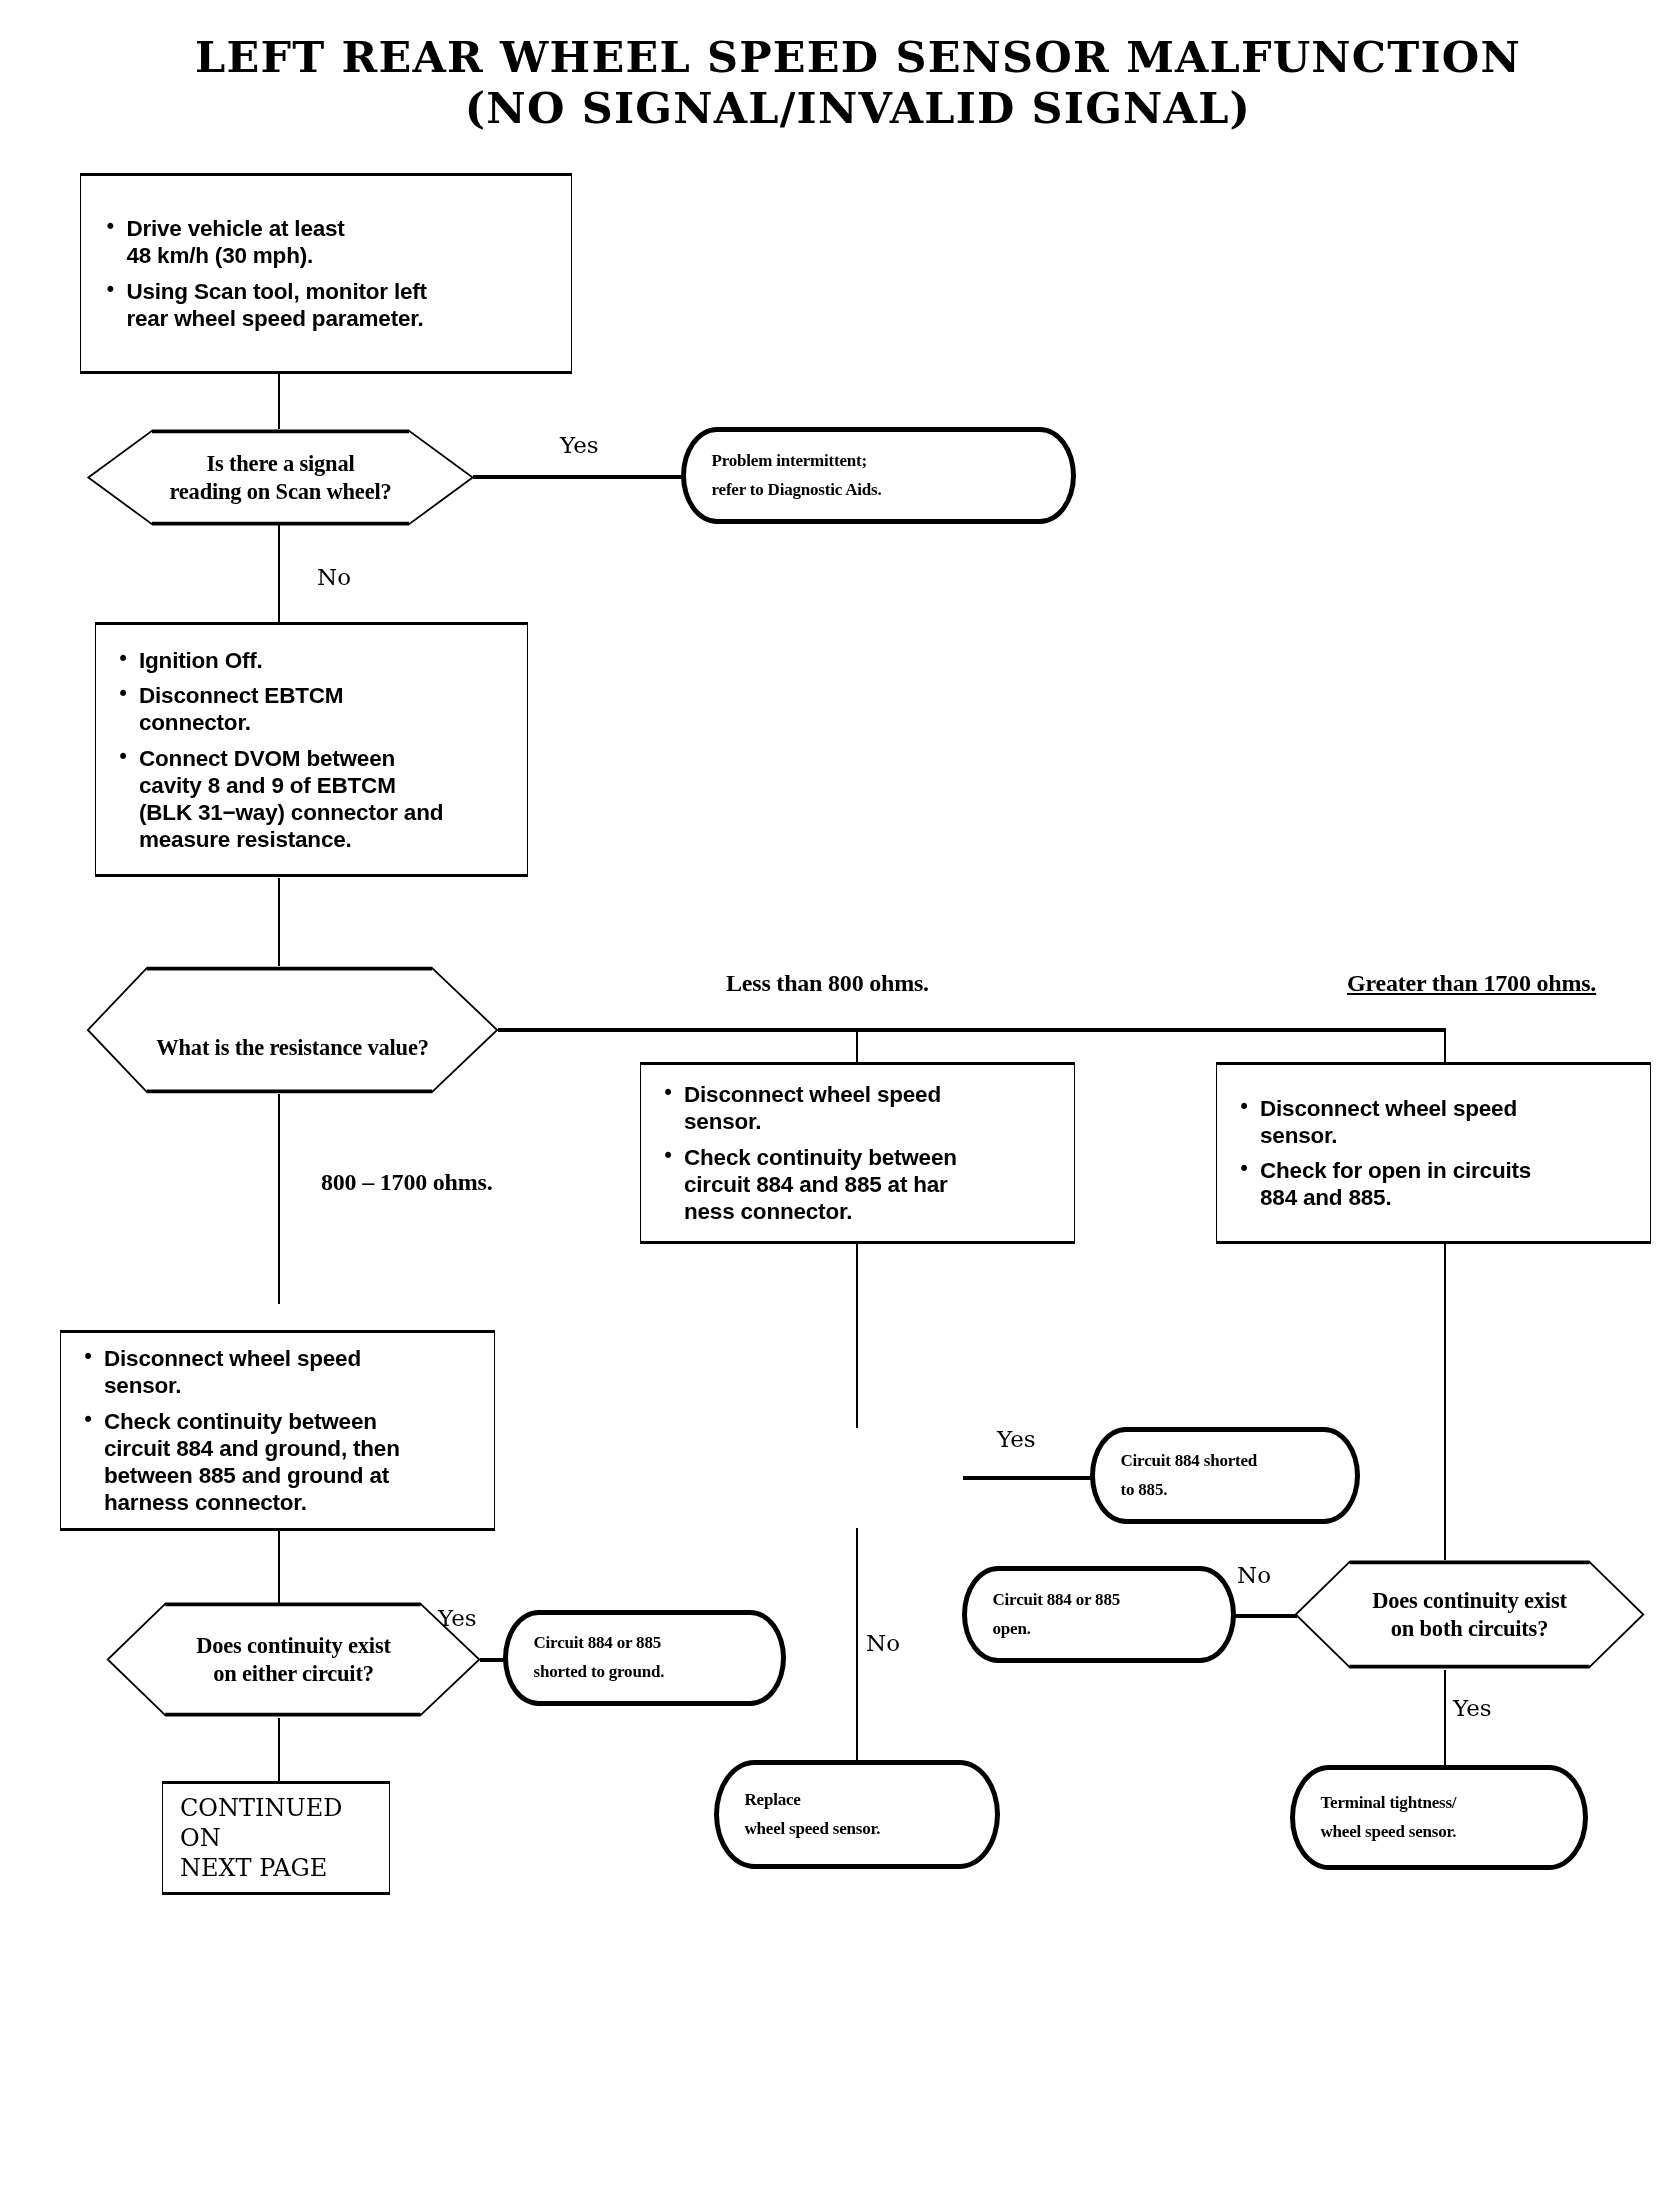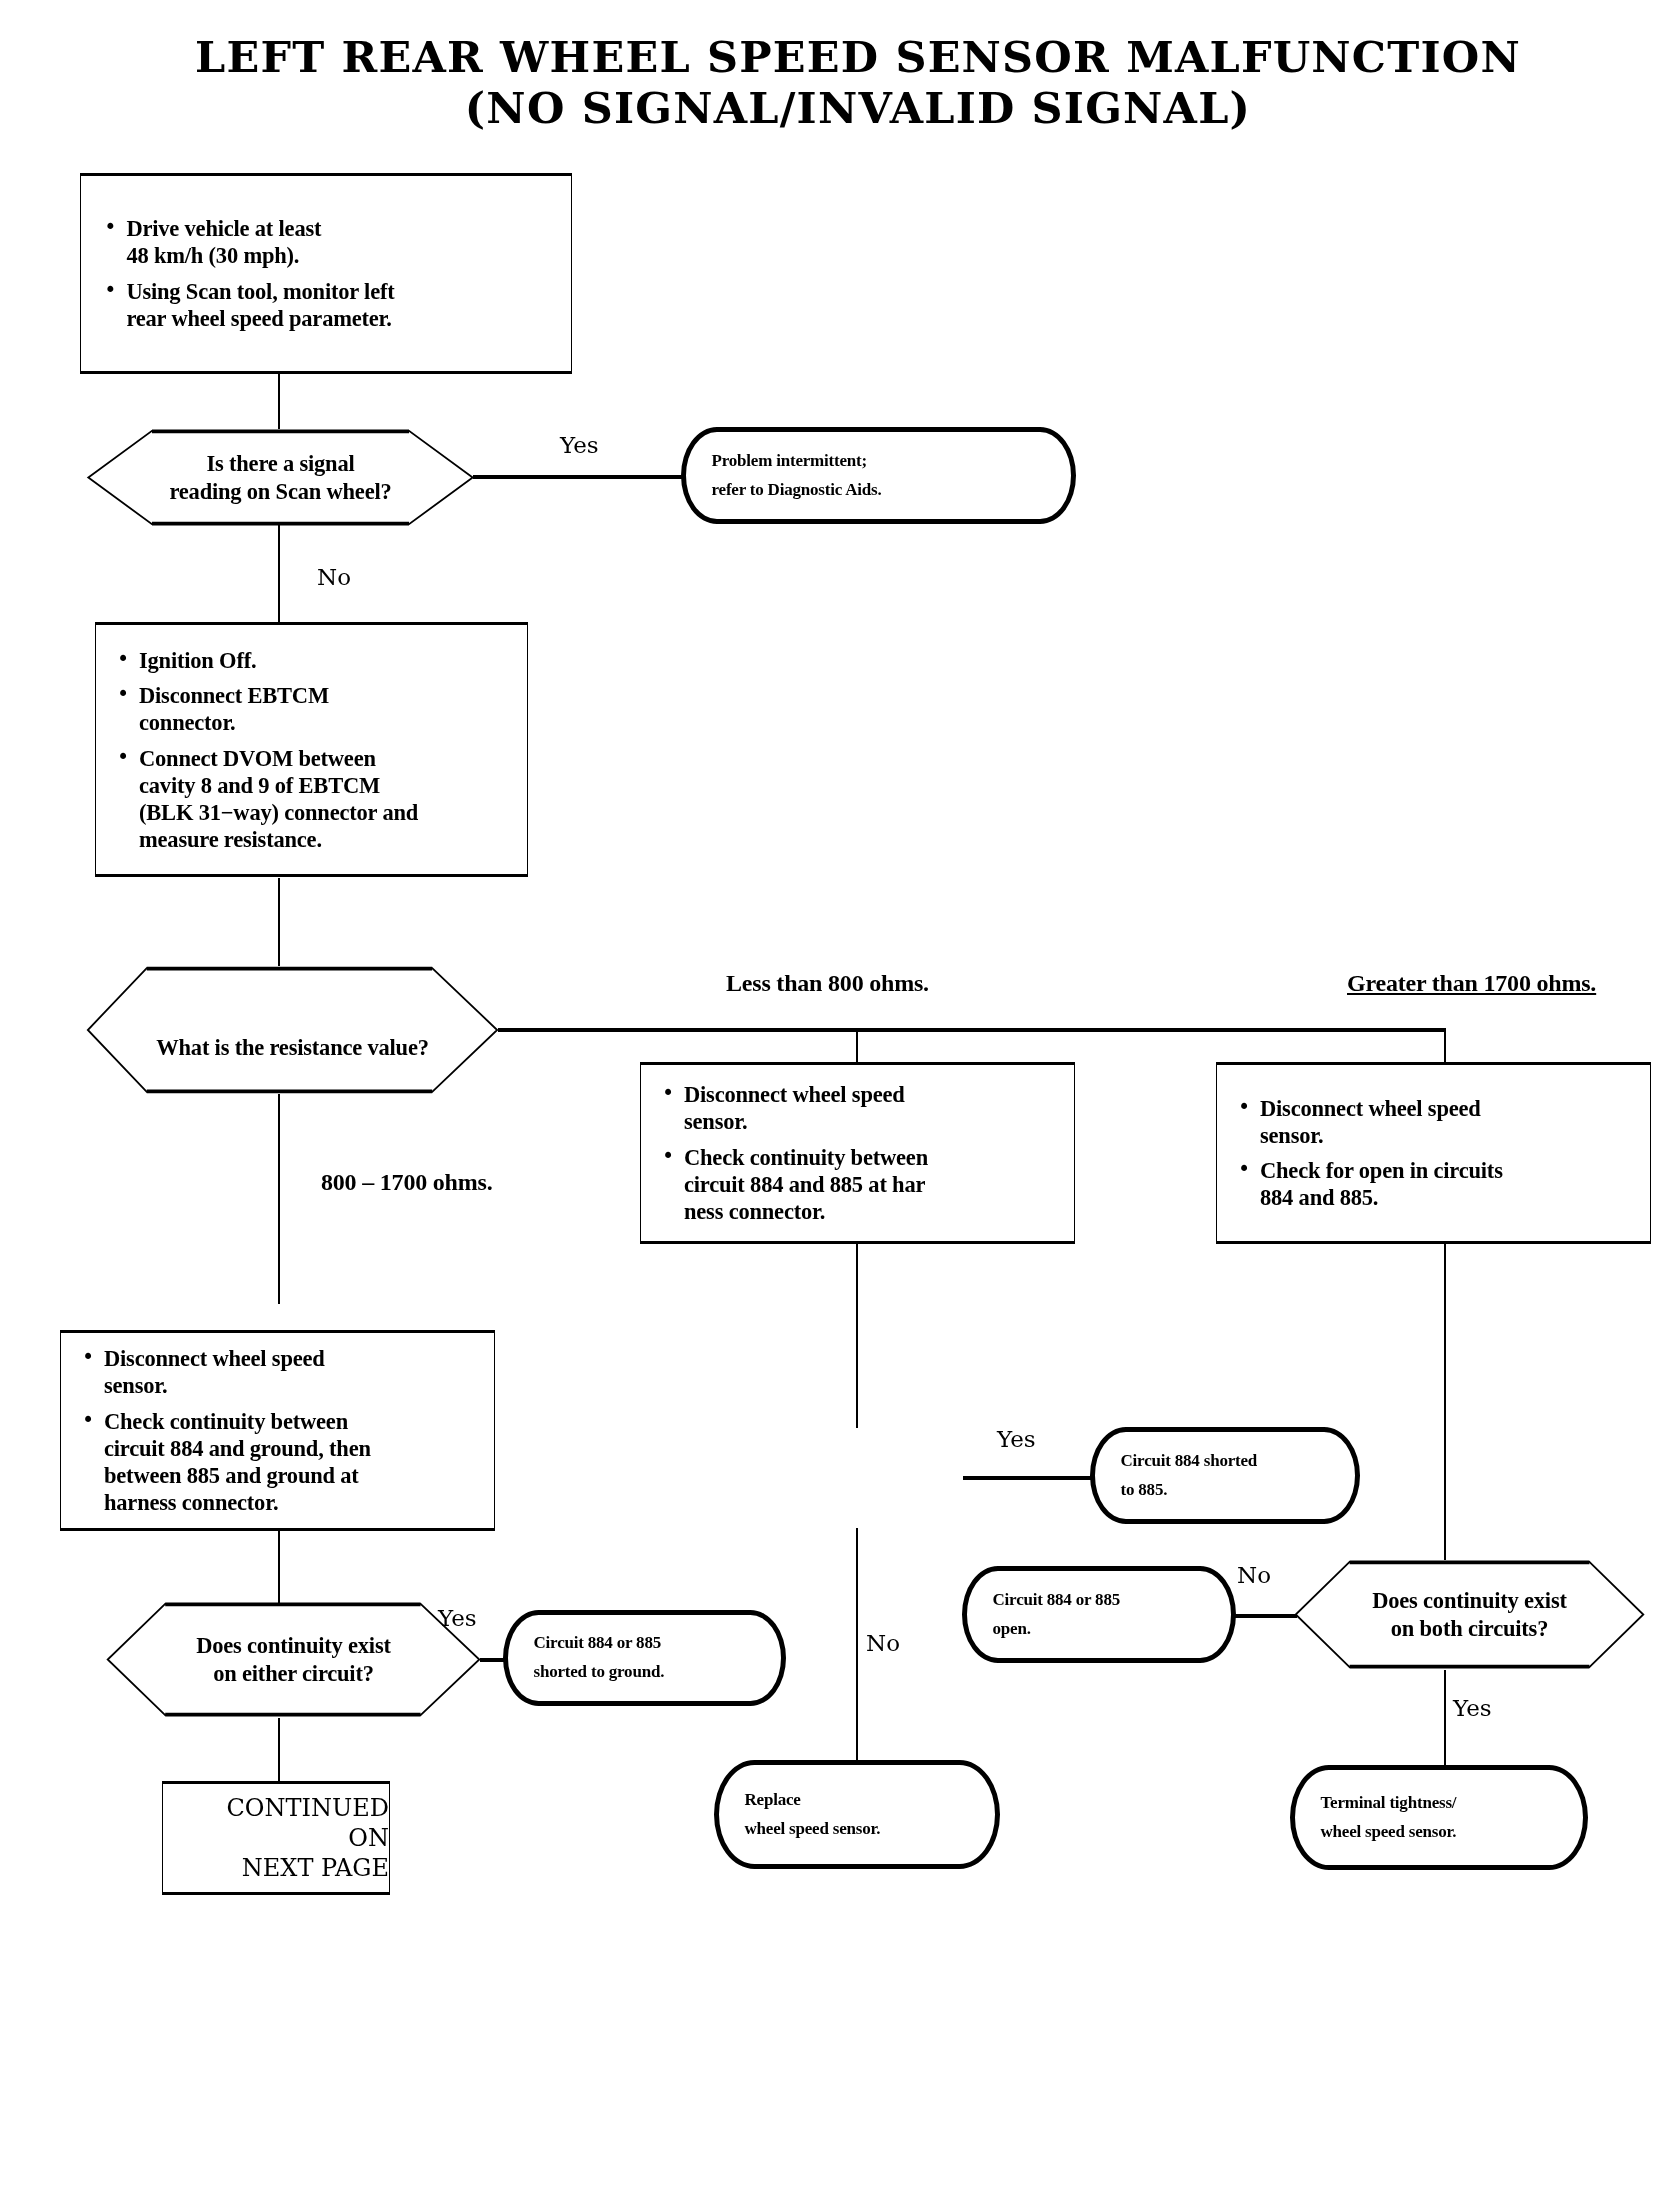--- a/index.html
+++ b/index.html
@@ -53,21 +53,21 @@
     text-align:center;
     font-size:20.7px;
     line-height:27px;
     font-family:"DejaVu Sans", sans-serif;
     transform:translateY(-1.2px);
   }
   .btext{
     flex:1 1 auto;
     font-size:22.5px;
     line-height:27px;
-    font-family:Liberation Serif, serif;
+    font-family:Liberation Sans, sans-serif;
     font-weight:700;
     letter-spacing:-0.2px;
     white-space:pre-line;
   }
   .plaintext{
     font-size:24px;
     line-height:30px;
     font-family:"DejaVu Serif", serif;
     white-space:pre-line;
   }
@@ -282,21 +282,21 @@
   <div class="elabel" style="left:418px;top:1606px;">Yes</div>
 
   <div class="term" style="left:483px;top:1610px;width:283px;height:96px;">
     <div class="ttext">Circuit 884 or 885
 shorted to ground.</div>
   </div>
 
   <div class="vline" style="left:258px;top:1718px;height:63px;"></div>
 
   <div class="proc" style="left:142px;top:1781px;width:228px;height:114px;">
-    <div class="inner" style="padding:0 0 0 17px;text-align:right;">
+    <div class="inner" style="padding:0 0 0 17px;">
       <div class="plaintext">CONTINUED ON
 NEXT PAGE</div>
     </div>
   </div>
 
   <div class="vline" style="left:836px;top:1244px;height:184px;"></div>
 
 
   <div class="hline thick" style="left:943px;top:1476px;width:128px;"></div>
   <div class="elabel" style="left:977px;top:1427px;">Yes</div>

